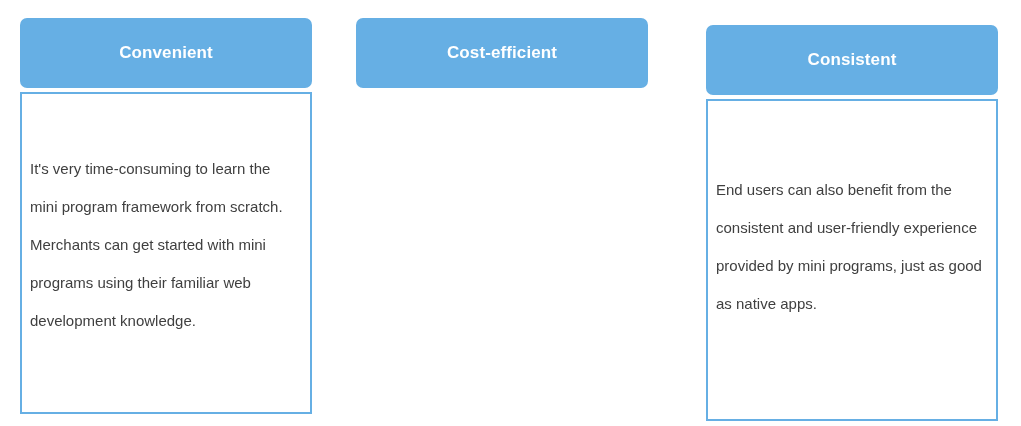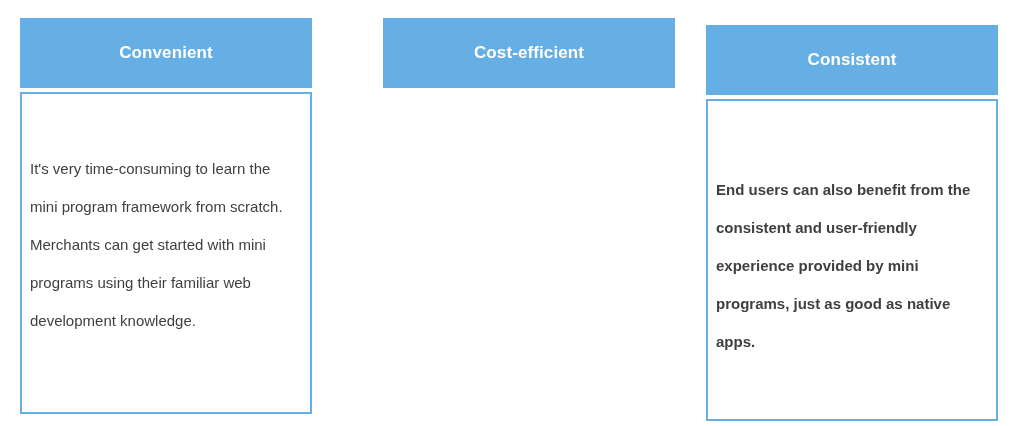--- a/index.html
+++ b/index.html
@@ -17,30 +17,31 @@
     position: relative;
     width: 1021px;
     height: 426px;
   }
   .card {
     position: absolute;
     top: 18px;
     width: 292px;
   }
   .card-1 { left: 20px; }
-  .card-2 { left: 383px; }
+  .card-2 { left: 356px; }
   .card-3 { left: 706px; margin-top: 7px; }
 
   .card-header {
     height: 70px;
     background: #66AFE4;
     display: flex;
     align-items: center;
     justify-content: center;
     box-sizing: border-box;
+    border-radius: 7px;
   }
   .card-title {
     color: #ffffff;
     font-size: 17px;
     font-weight: bold;
     letter-spacing: 0.1px;
     line-height: 1.2;
     text-align: center;
   }
   .card-body {
@@ -53,21 +54,21 @@
   }
   .card-body-text {
     color: #3f3f3f;
     font-size: 15px;
     line-height: 38px;
     text-align: left;
     white-space: pre-wrap;
   }
   .card-1 .card-body-text { padding-top: 48px; }
   .card-2 .card-body-text { padding-top: 62px; }
-  .card-3 .card-body-text { padding-top: 62px; font-weight: bold; }
+  .card-3 .card-body-text { padding-top: 62px; }
 </style>
 </head>
 <body>
 
 <div id="board">
 
   <div class="card card-1">
     <div class="card-header">
       <div class="card-title">Convenient</div>
     </div>

